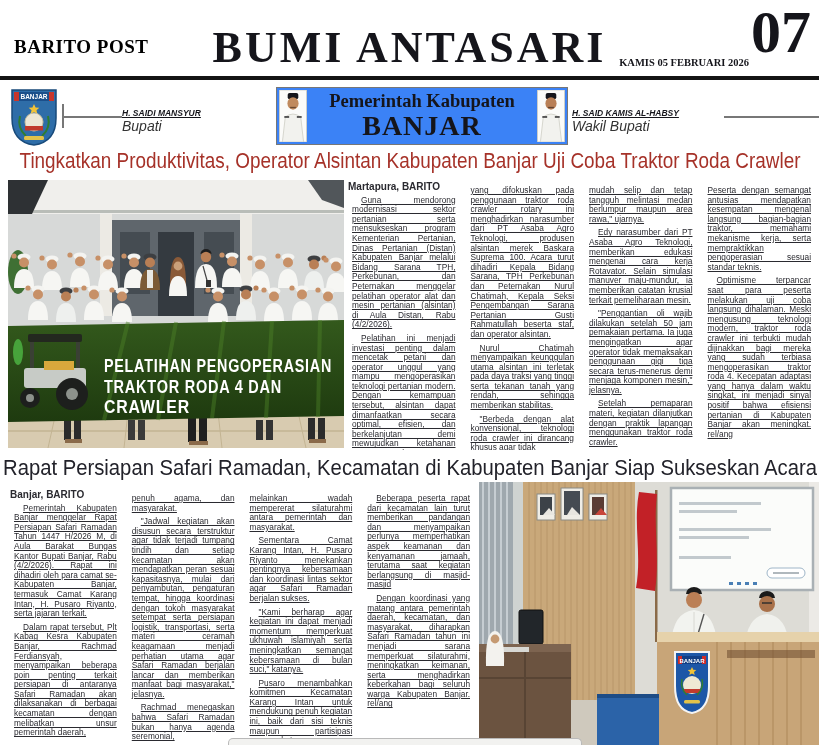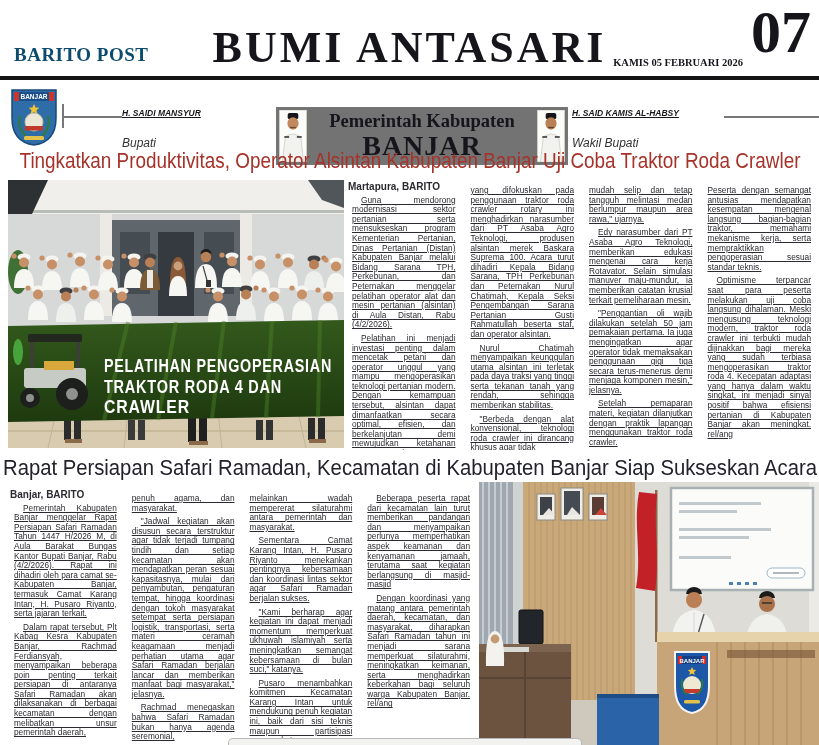--- a/index.html
+++ b/index.html
@@ -1,36 +1,36 @@
 <!DOCTYPE html>
 <html><head>
 <meta charset="utf-8">
 <style>
   html,body{margin:0;padding:0;background:#ffffff;}
   .page{position:relative;width:819px;height:745px;background:#fff;overflow:hidden;
         font-family:"Liberation Sans",sans-serif;color:#222;}
   
-  .mast-pub{position:absolute;left:14px;top:44px;font:700 19px "Liberation Serif",serif;letter-spacing:.5px;color:#0c4a6e;}
+  .mast-pub{position:absolute;left:14px;top:36px;font:700 19px "Liberation Serif",serif;letter-spacing:.5px;color:#000000;}
   .mast-title{position:absolute;left:50%;top:22px;transform:translateX(-50%);
         font:600 44px "Liberation Serif",serif;letter-spacing:3px;color:#15151b;white-space:nowrap;}
-  .mast-date{position:absolute;right:76px;top:57px;font:700 10.5px "Liberation Serif",serif;color:#15151b;}
+  .mast-date{position:absolute;right:70px;top:57px;font:700 10.5px "Liberation Serif",serif;color:#15151b;}
   .mast-page{position:absolute;right:8px;top:4px;font:700 60px "Liberation Serif",serif;line-height:.95;color:#15151b;}
   .header-rule{position:absolute;left:0;top:76px;width:819px;height:4px;background:#141414;}
   
   .crest{position:absolute;left:10px;top:86px;width:48px;height:60px;}
   .tick{position:absolute;left:62px;top:104px;width:2px;height:24px;background:#777;}
   .line-left{position:absolute;left:64px;top:116px;width:58px;height:2px;background:#777;}
   .line-right{position:absolute;left:724px;top:116px;width:95px;height:2px;background:#777;}
   .official-label{position:absolute;top:108px;width:150px;text-align:left;font-style:italic;}
   .official-label.left{left:122px;}
   .official-label.right{left:572px;}
   .official-name{font-size:8.5px;font-weight:700;text-decoration:underline;color:#15151b;}
-  .official-title{font-size:12px;color:#333;margin-top:18px;}
-  .gov-box{position:absolute;left:276px;top:87px;width:292px;height:58px;border:1.5px solid #777;background:#737373;
-        display:flex;align-items:center;justify-content:space-between;padding:0 2px;box-sizing:border-box;margin-top:20px;}
+  .official-title{font-size:14px;color:#333;margin-top:0;}
+  .gov-box{position:absolute;left:276px;top:87px;width:292px;height:58px;border:1.5px solid #777;background:#3b82f6;
+        display:flex;align-items:center;justify-content:space-between;padding:0 2px;box-sizing:border-box;}
   .gov-center{flex:1;text-align:center;}
   .gov-line1{font:700 18.5px "Liberation Serif",serif;color:#15151b;line-height:1.05;}
   .gov-line2{font:700 28px "Liberation Serif",serif;color:#15151b;letter-spacing:1px;line-height:1;}
   .gov-photo{width:28px;height:52px;}
   
   .headline{position:absolute;left:50%;white-space:nowrap;font-weight:400;}
   .headline.h1{top:148px;font-size:22.5px;color:#a63229;transform:translateX(-50%) scaleX(.84);}
   .headline.h2{top:455px;font-size:22.5px;color:#22222a;transform:translateX(-50%) scaleX(.90);}
   
   .photo1{position:absolute;left:8px;top:180px;width:336px;height:268px;}

